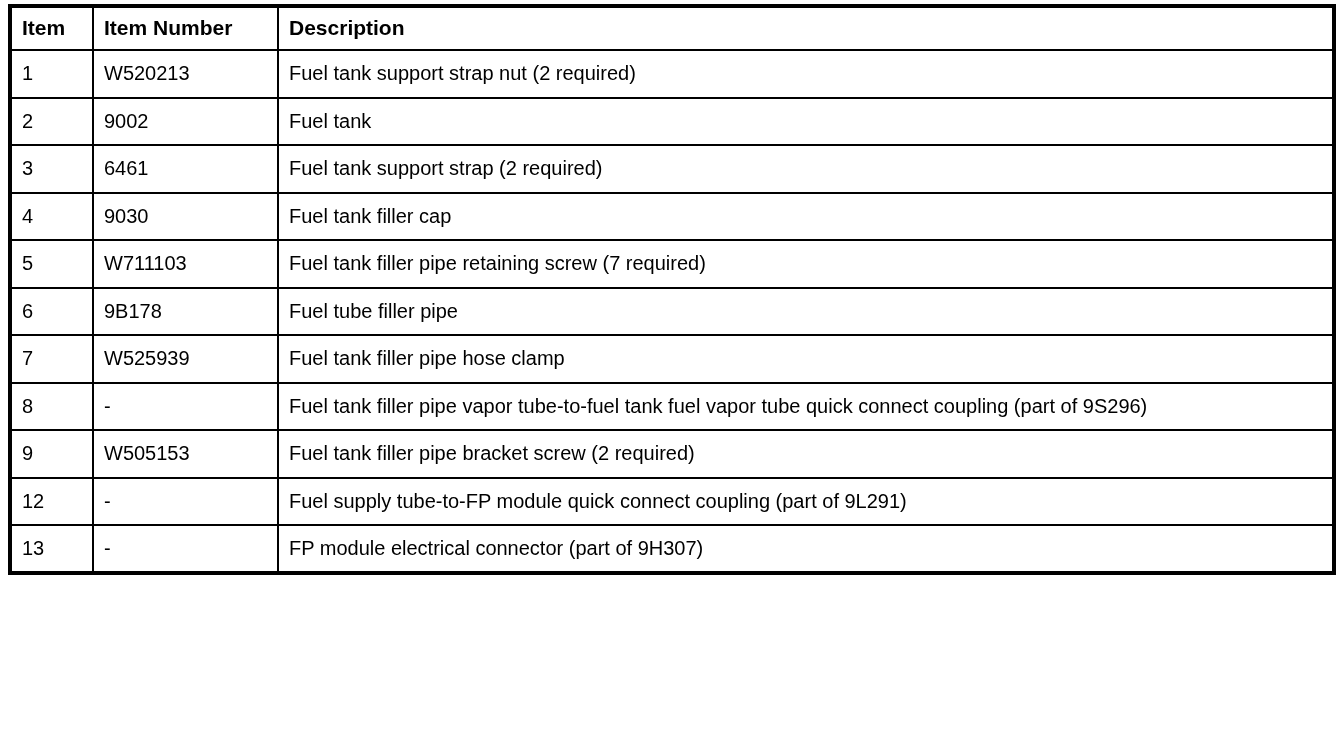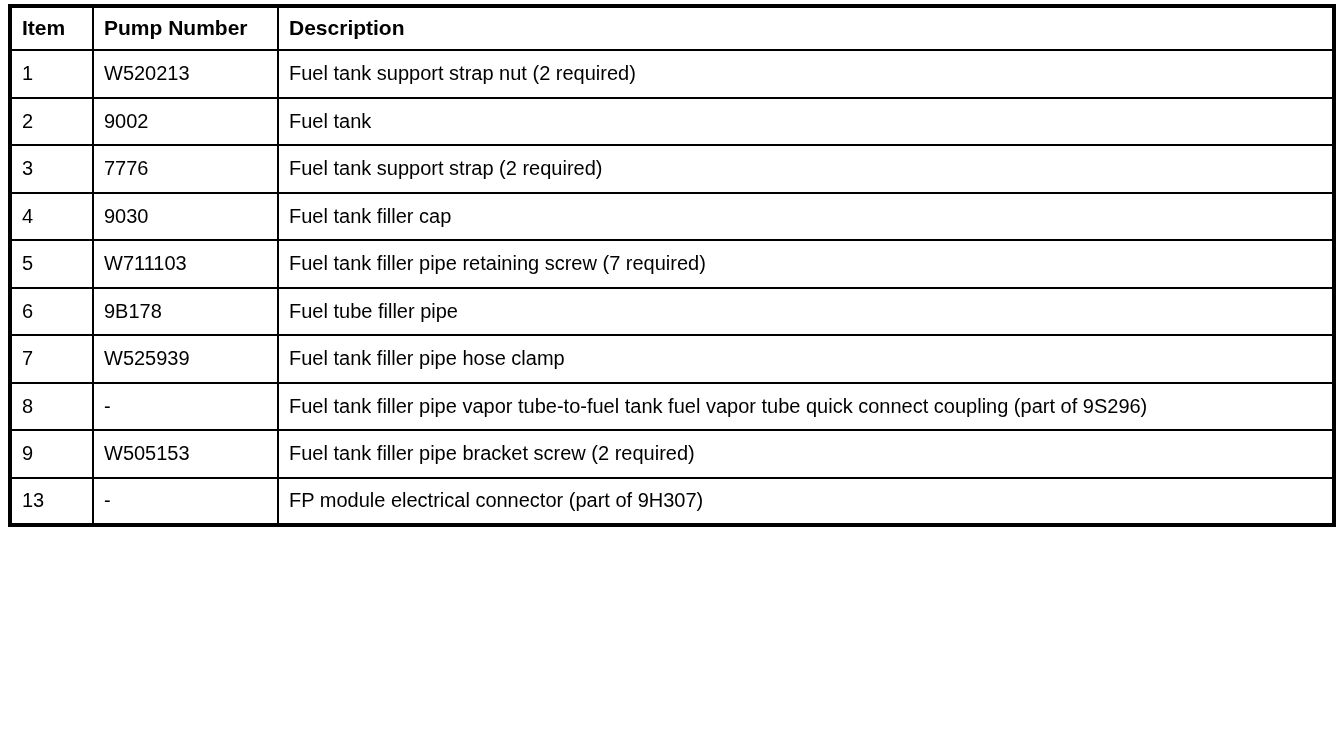--- a/index.html
+++ b/index.html
@@ -49,40 +49,40 @@
   th.col-desc      { text-align: center; }
 </style>
 </head>
 <body>
 
 <div class="page">
   <table class="parts-table">
     <thead>
       <tr>
         <th class="col-item">Item</th>
-        <th class="col-part">Pump Number</th>
+        <th class="col-part">Item Number</th>
         <th class="col-desc">Description</th>
       </tr>
     </thead>
     <tbody>
   <tr>
     <td>1</td>
     <td>W520213</td>
     <td>Fuel tank support strap nut (2 required)</td>
   </tr>
 
   <tr>
     <td>2</td>
     <td>9002</td>
     <td>Fuel tank</td>
   </tr>
 
   <tr>
     <td>3</td>
-    <td>7776</td>
+    <td>6461</td>
     <td>Fuel tank support strap (2 required)</td>
   </tr>
 
   <tr>
     <td>4</td>
     <td>9030</td>
     <td>Fuel tank filler cap</td>
   </tr>
 
   <tr>
@@ -110,20 +110,25 @@
   </tr>
 
   <tr>
     <td>9</td>
     <td>W505153</td>
     <td>Fuel tank filler pipe bracket screw (2 required)</td>
   </tr>
 
 
 
+  <tr>
+    <td>12</td>
+    <td>-</td>
+    <td>Fuel supply tube-to-FP module quick connect coupling (part of 9L291)</td>
+  </tr>
 
   <tr>
     <td>13</td>
     <td>-</td>
     <td>FP module electrical connector (part of 9H307)</td>
   </tr>
 
 </tbody>
   </table>
 </div>

